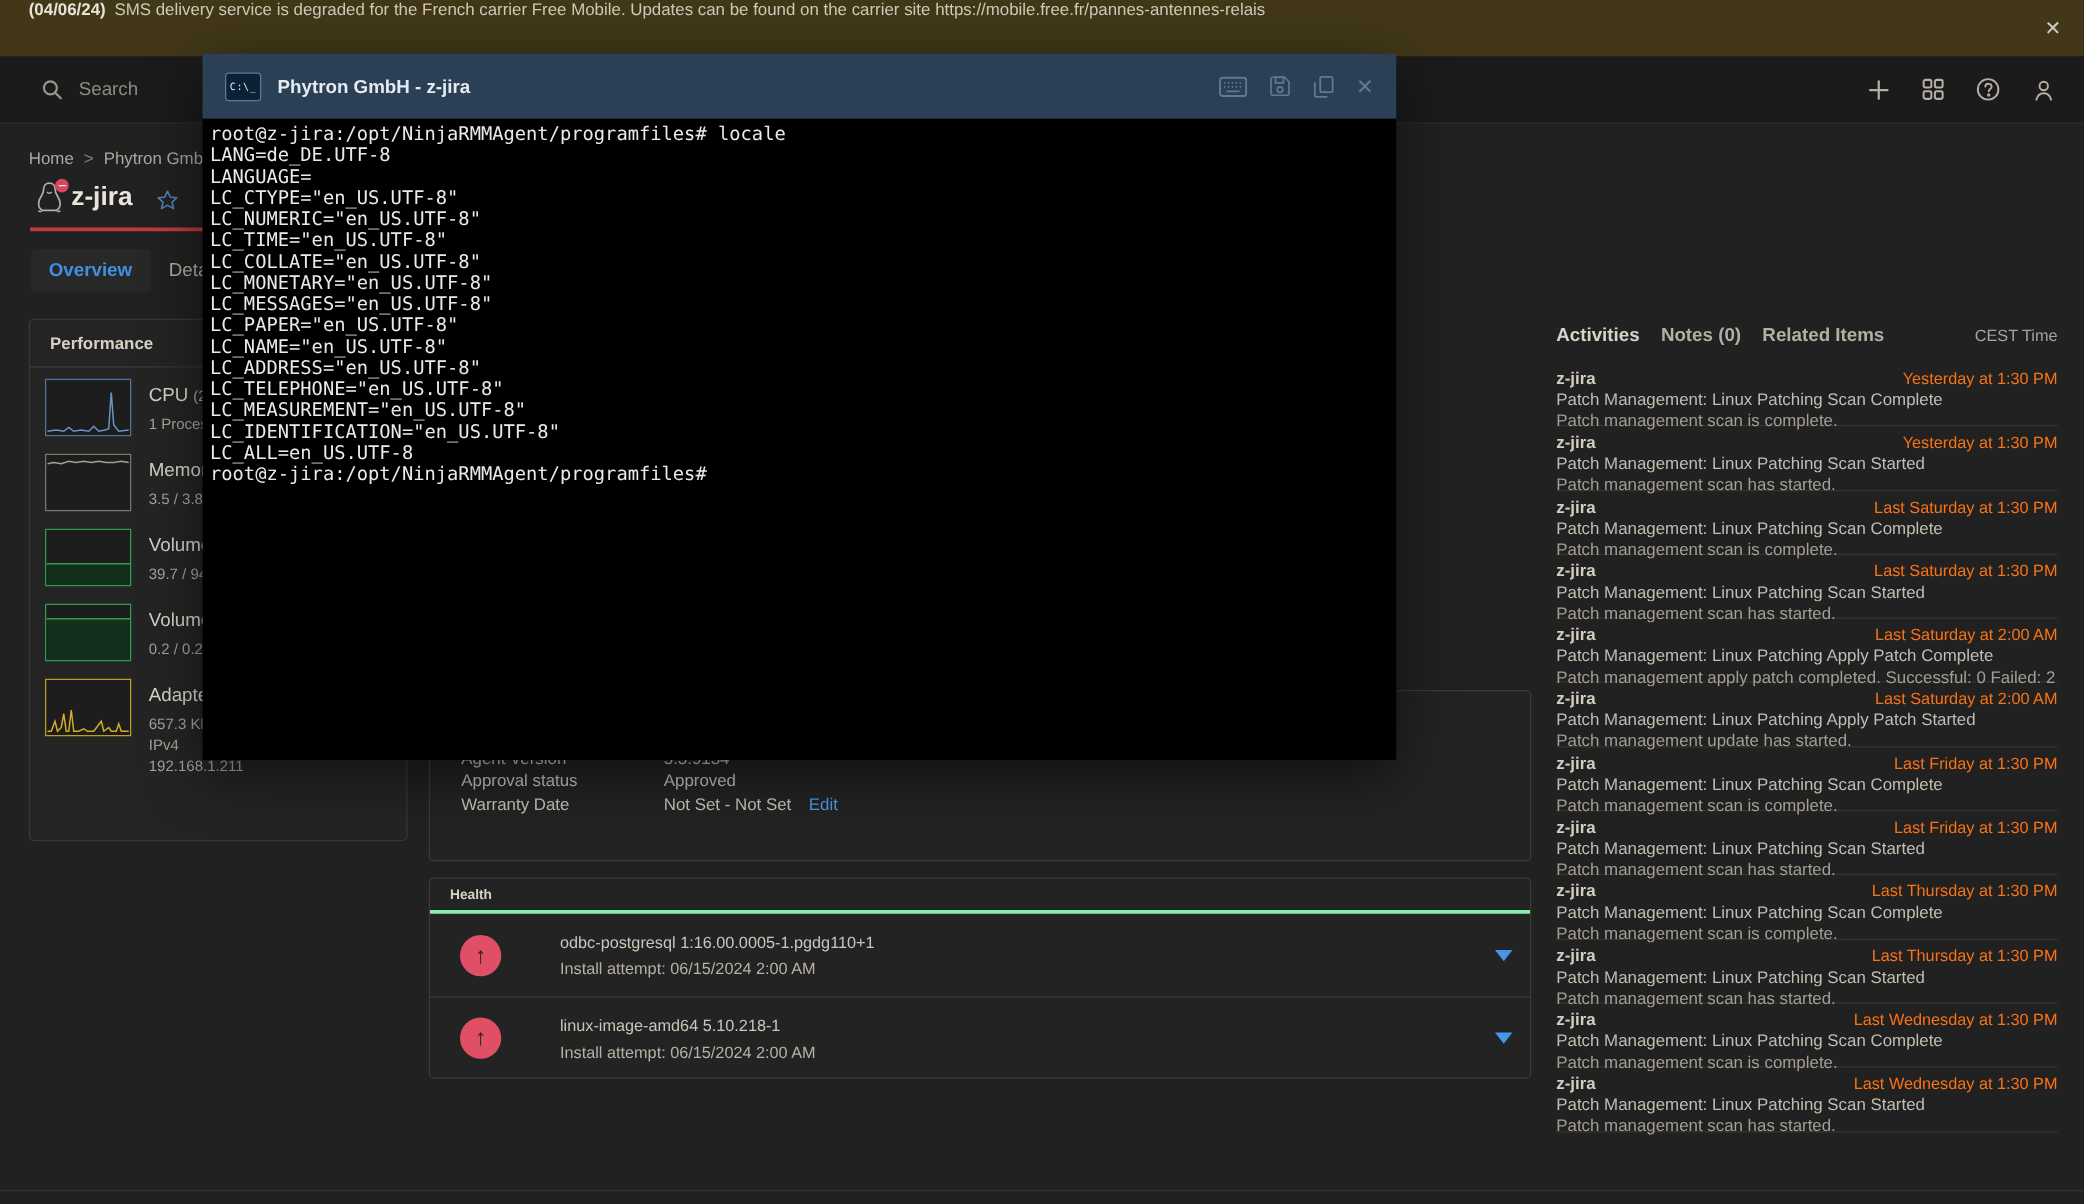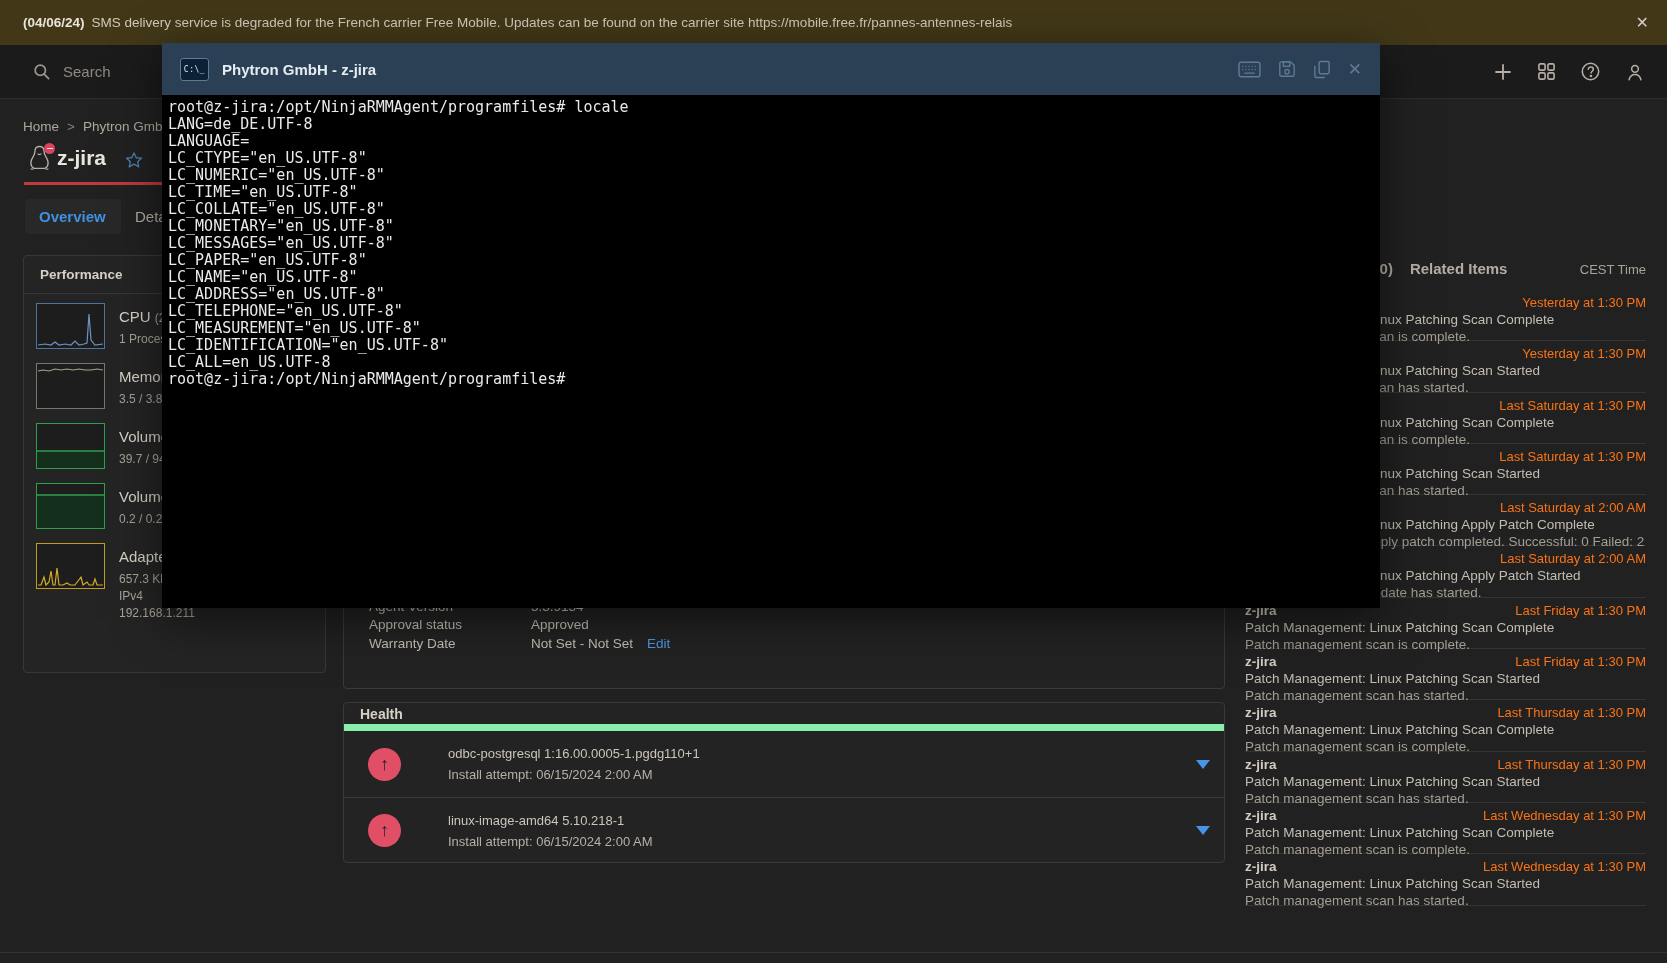--- a/index.html
+++ b/index.html
@@ -2,21 +2,21 @@
 <html><head>
 <meta charset="utf-8">
 <style>
   html,body{margin:0;padding:0}
   body{width:1667px;height:963px;position:relative;overflow:hidden;background:#212121;
        font-family:"Liberation Sans",sans-serif;color:#c9c3b8;-webkit-font-smoothing:antialiased}
   .abs{position:absolute}
   svg{display:block}
 
   
-  .banner{left:0;top:0;width:1667px;height:45px;background:#423818;display:flex;align-items:center;
+  .banner{left:0;top:0;width:1667px;height:45px;background:#423818;display:flex;align-items:flex-start;
           padding:0 0 0 23px;box-sizing:border-box;font-size:13.5px;color:#cfc9b9;z-index:6}
   .banner b{color:#e8e4da;margin-right:7px;white-space:nowrap}
   .banner-msg{white-space:nowrap}
   .banner-close{position:absolute;right:16px;top:11px;font-size:16px;color:#d2cdc3;cursor:pointer;
                 background:none;border:none;padding:2px}
 
   
   .header{left:0;top:45px;width:1667px;height:54px;background:#1b1b1b;border-bottom:1px solid #2e2e2e;
           box-sizing:border-box;z-index:5}
   .search{position:absolute;left:32px;top:17px;display:flex;align-items:center;gap:12px;cursor:pointer}
@@ -62,22 +62,22 @@
   .drow{display:flex;align-items:center;height:18.5px;font-size:13.5px;color:#c6c0b5}
   .dlabel{width:162px;flex:none}
   .dvalue{display:flex;align-items:center;gap:7px}
   .dedit{color:#4f9ae8;margin-left:14px;cursor:pointer}
   .info-dot{width:14px;height:14px;border-radius:50%;background:#8f8a80;color:#232323;font-size:10px;
             font-weight:700;display:flex;align-items:center;justify-content:center;cursor:pointer;font-style:normal}
 
   
   .health{left:343px;top:702px;width:882px;height:161px;background:#232323;border:1px solid #3a3a3a;
           border-radius:4px;box-sizing:border-box;z-index:1}
-  .health-h{padding:6px 16px;height:28px;box-sizing:border-box;border-bottom:7px solid #86efac;
-            font-size:14px;font-weight:700;color:#d6d0c5;display:flex;align-items:center}
+  .health-h{padding:6px 16px;height:28px;box-sizing:border-box;border-bottom:3px solid #86efac;
+            font-size:11px;font-weight:700;color:#d6d0c5;display:flex;align-items:center}
   .hitem{height:66px;display:flex;align-items:center;padding:0 14px 0 24px;box-sizing:border-box}
   .hitem+.hitem{border-top:1px solid #3a3a3a}
   .hbadge{width:33px;height:33px;border-radius:50%;background:#e14f66;color:#232323;display:flex;
           align-items:center;justify-content:center;font-size:18px;font-weight:900;flex:none}
   .htxt{margin-left:47px;font-size:13px}
   .hname{color:#cbc5ba}
   .hattempt{color:#b6b0a5;margin-top:6px}
   .hcaret{margin-left:auto;width:0;height:0;border-left:7px solid transparent;border-right:7px solid transparent;
           border-top:9px solid #4596e8;cursor:pointer}
 
@@ -88,21 +88,21 @@
   .atab.active{color:#d9d3c8}
   .tz{margin-left:auto;font-size:13px;font-weight:400;color:#a9a399}
   .arow{height:51.3px;box-sizing:border-box;border-bottom:1px solid #343434;padding-top:5px}
   .arow .l1{display:flex;justify-content:space-between;align-items:baseline;font-size:13.5px}
   .aname{font-weight:700;color:#d2ccc1}
   .atime{color:#f97316;font-size:13px}
   .atitle{font-size:13.5px;color:#c3bdb2;margin-top:2px;white-space:nowrap;overflow:hidden}
   .adesc{font-size:13.5px;color:#a49e93;margin-top:2px;white-space:nowrap;overflow:hidden}
 
   
-  .terminal{left:162px;top:43px;width:1218px;height:565px;z-index:20;box-shadow:0 12px 45px rgba(0,0,0,.55)}
+  .terminal{left:162px;top:43px;width:955px;height:565px;z-index:20;box-shadow:0 12px 45px rgba(0,0,0,.55)}
   .term-title{height:52px;background:#2b4054;display:flex;align-items:center;padding:0 18px;box-sizing:border-box}
   .term-icon{width:27px;height:21px;background:#0c2135;border:1.5px solid #5d7b95;border-radius:3px;
              color:#d8e6f3;font-size:8px;font-family:"DejaVu Sans Mono",monospace;display:flex;align-items:center;
              justify-content:center;margin-right:13px;letter-spacing:.5px}
   .term-title-text{color:#e4ebf2;font-size:15px;font-weight:600}
   .term-actions{margin-left:auto;display:flex;align-items:center;gap:17px;color:#5d7b95}
   .term-btn{cursor:pointer;background:none;border:none;padding:0;color:#5d7b95}
   .term-x{font-size:17px;line-height:1}
   .term-body{height:513px;background:#000;box-sizing:border-box;padding:4px 8px 0 6px;
              font-family:"DejaVu Sans Mono",monospace;font-size:15px;line-height:17px;color:#eaeaea;

